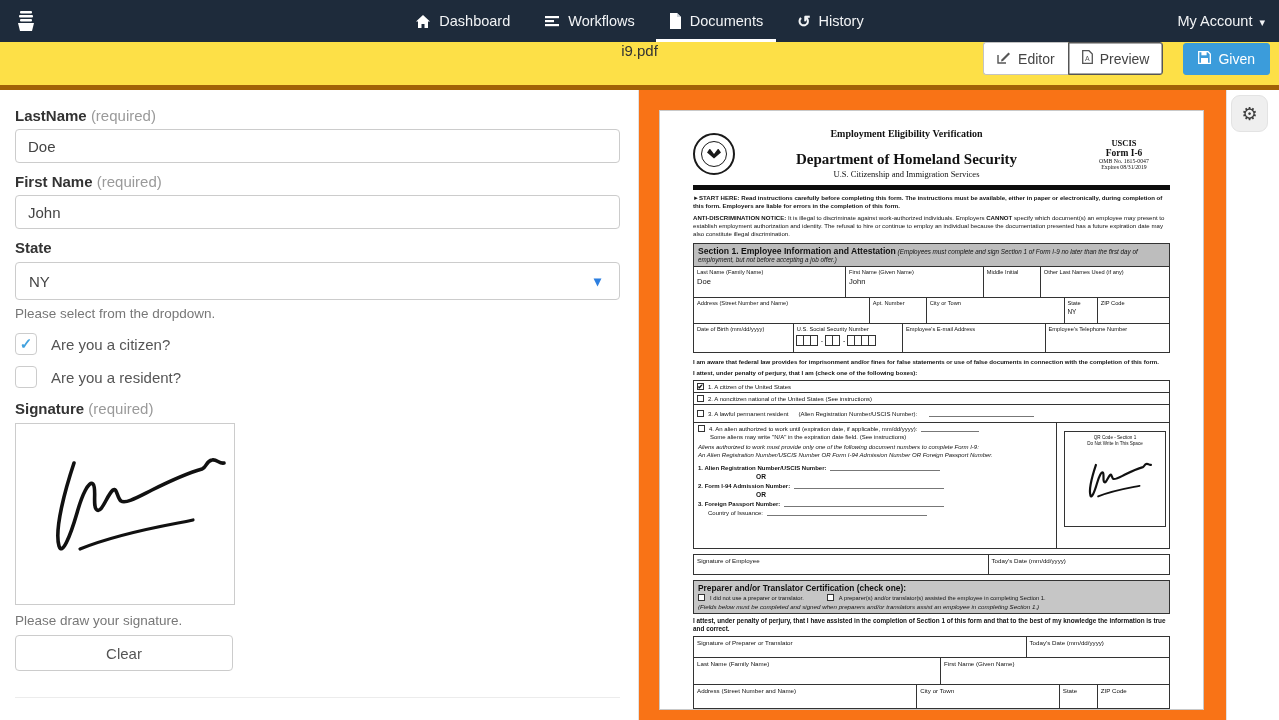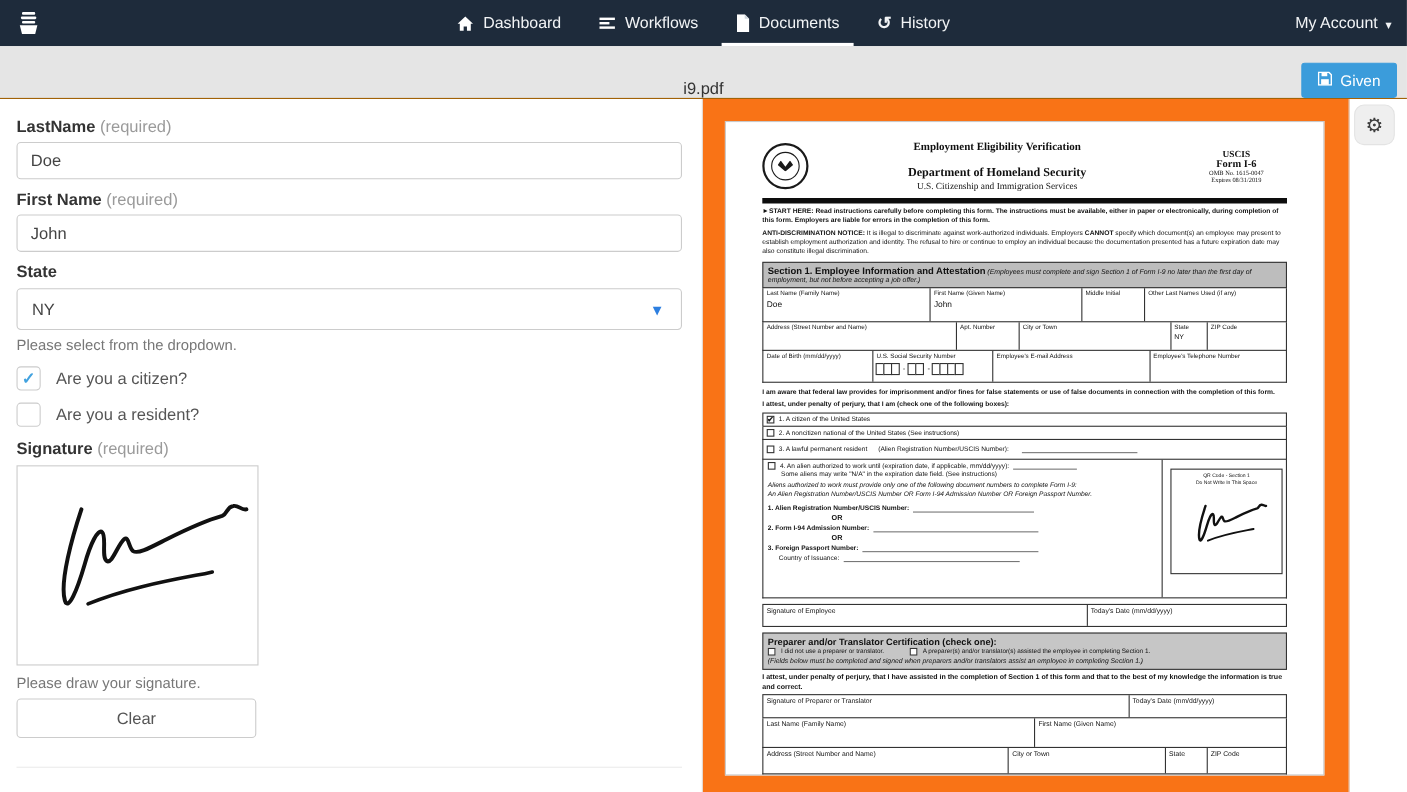--- a/index.html
+++ b/index.html
@@ -10,21 +10,21 @@
   .nav { height:42px; background:#1e2b3b; display:flex; align-items:stretch; position:relative; color:#f2f4f6; }
   .nav-logo { display:flex; align-items:center; padding:0 14px; }
   .nav-center { position:absolute; left:0; right:0; top:0; bottom:0; display:flex; justify-content:center; align-items:stretch; gap:8px; }
   .nav-item { display:flex; align-items:center; gap:8px; padding:0 13px; font-size:14.5px; position:relative; cursor:pointer; }
   .nav-item.active::after { content:""; position:absolute; left:0; right:0; bottom:0; height:3px; background:#ffffff; }
   .nav-icon { display:flex; align-items:center; }
   .nav-right { margin-left:auto; display:flex; align-items:center; gap:7px; padding:0 14px; font-size:14.5px; cursor:pointer; z-index:2; }
   .chev { font-size:11px; position:relative; top:1px; }
 
   
-  .toolbar { height:48px; background:#e5e5e5; border-bottom:1px solid #a16207; position:relative; display:flex; align-items:flex-end; }
+  .toolbar { height:48px; background:#fde047; border-bottom:5px solid #a16207; position:relative; display:flex; align-items:flex-start; }
   .doc-title { position:absolute; left:0; right:0; text-align:center; font-size:15px; color:#333; }
   .toolbar-actions { margin-left:auto; display:flex; align-items:center; z-index:2; padding-right:9px; }
   .btn-group { display:flex; margin-right:20px; }
   .btn { display:flex; align-items:center; gap:7px; background:#fff; border:1px solid #c3c3c3; color:#444;
          font-size:14px; padding:7px 13px; cursor:pointer; font-family:inherit; }
   .btn-editor { border-radius:3px 0 0 3px; border-right:none; }
   .btn-preview { border-radius:0 3px 3px 0; border:1px solid #555; box-shadow:inset 0 0 0 0.5px #555; }
   .btn-save { background:#3b9cdb; border:1px solid #3b9cdb; color:#fff; border-radius:3px; padding:7px 14px; }
 
   
@@ -57,21 +57,21 @@
   
   .pdf-page { width:545px; background:#fff; border:1px solid #c9c9c9; padding:17px 33px 0 33px; color:#111; }
   .pdf-head { display:flex; align-items:center; }
   .seal { width:42px; height:42px; border-radius:50%; border:2.5px solid #1a1a1a; position:relative; flex:none;
           display:flex; align-items:center; justify-content:center; }
   .seal-inner { width:26px; height:26px; border-radius:50%; border:1.5px solid #1a1a1a;
                 display:flex; align-items:center; justify-content:center; }
   .seal-core { width:14px; height:10px; background:#1a1a1a; clip-path:polygon(0 40%,20% 0,50% 55%,80% 0,100% 40%,50% 100%); }
   .head-center { flex:1; text-align:center; font-family:"Liberation Serif", serif; }
   .h-t1 { font-size:10px; font-weight:700; }
-  .h-t2 { font-size:11px; font-weight:700; margin-top:12px; }
+  .h-t2 { font-size:15px; font-weight:700; margin-top:12px; }
   .h-t3 { font-size:8.5px; margin-top:1px; }
   .head-right { width:92px; text-align:center; font-family:"Liberation Serif", serif; flex:none; }
   .h-uscis { font-size:8.5px; font-weight:700; }
   .h-form { font-size:9.5px; font-weight:700; }
   .h-omb, .h-exp { font-size:5.8px; }
   .black-bar { height:5px; background:#0d0d0d; margin-top:6px; }
 
   .p-para { font-size:6.1px; line-height:1.3; margin-top:4px; }
   .p-para b { font-weight:700; }
   .sec-head { border:1px solid #333; background:#bdbdbd; padding:2px 4px; margin-top:5px; font-size:6.3px; line-height:1.25; }
@@ -158,20 +158,40 @@
   </div>
   <div class="nav-right">
     <span>My Account</span>
     <span class="chev">▾</span>
   </div>
 </div>
 
 <div class="toolbar">
   <div class="doc-title">i9.pdf</div>
   <div class="toolbar-actions">
+    <div class="btn-group">
+      <button class="btn btn-editor">
+        <span>
+          <svg width="14" height="14" viewBox="0 0 14 14">
+              <path d="M1 5 V13 H9" fill="none" stroke="#555" stroke-width="1.4"></path>
+              <path d="M4.5 9.5 L11.5 2.5 L13 4 L6 11 L4 11.5 Z" fill="#555"></path>
+            </svg>
+        </span>
+        <span>Editor</span>
+      </button>
+      <button class="btn btn-preview">
+        <span>
+          <svg width="11" height="14" viewBox="0 0 11 14">
+              <path d="M0.7 0.7 H7 L10.3 4 V13.3 H0.7 Z" fill="none" stroke="#555" stroke-width="1.3"></path>
+              <text x="3" y="11" font-size="7" fill="#555" font-family="Liberation Sans, sans-serif">A</text>
+            </svg>
+        </span>
+        <span>Preview</span>
+      </button>
+    </div>
     <button class="btn btn-save">
       <span>
         <svg width="13" height="13" viewBox="0 0 13 13">
             <path d="M0.7 0.7 H10 L12.3 3 V12.3 H0.7 Z" fill="none" stroke="#fff" stroke-width="1.3"></path>
             <rect x="3.4" y="0.9" width="5.2" height="3.4" fill="#fff"></rect>
             <rect x="3" y="7" width="7" height="5" fill="#fff"></rect>
           </svg>
       </span>
       <span>Given</span>
     </button>

